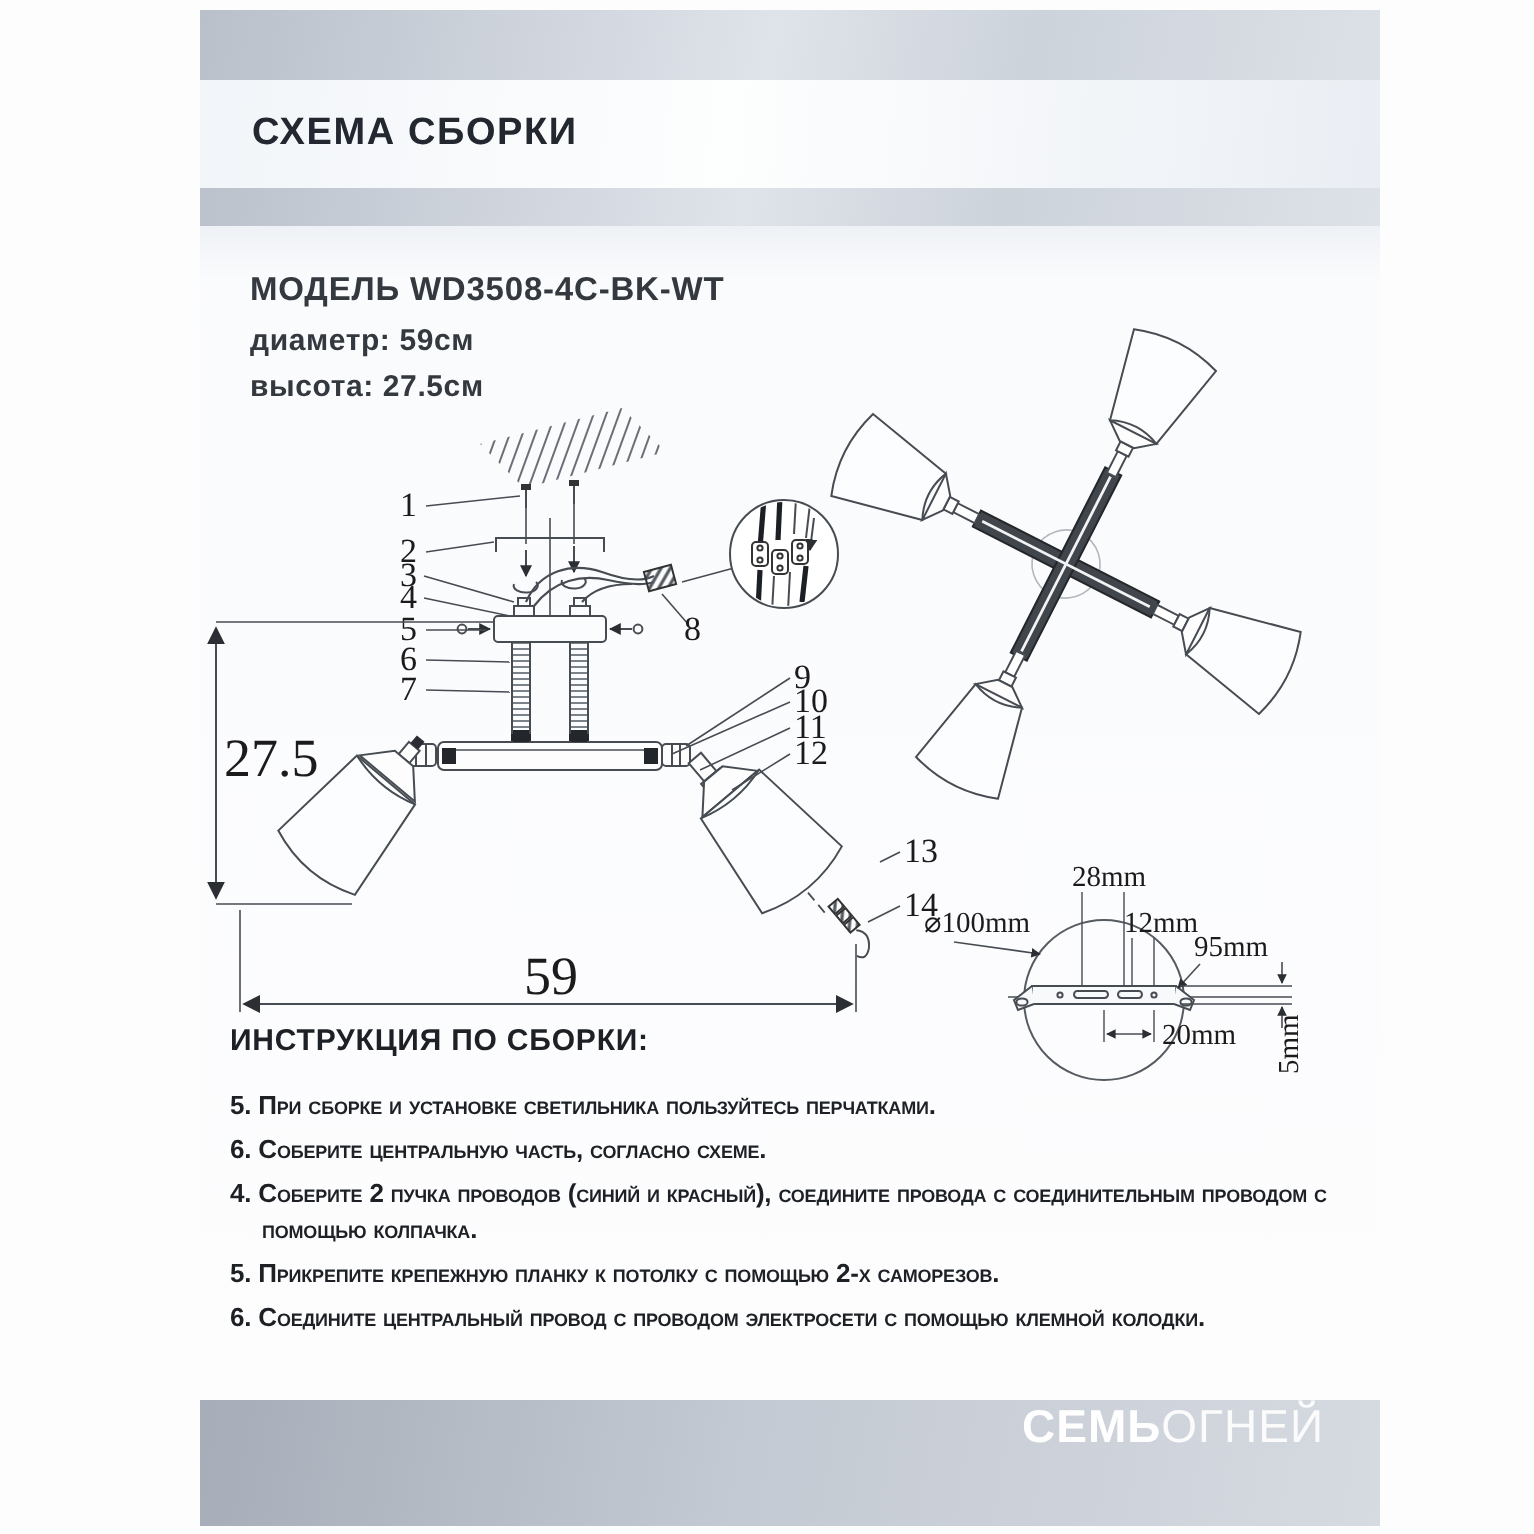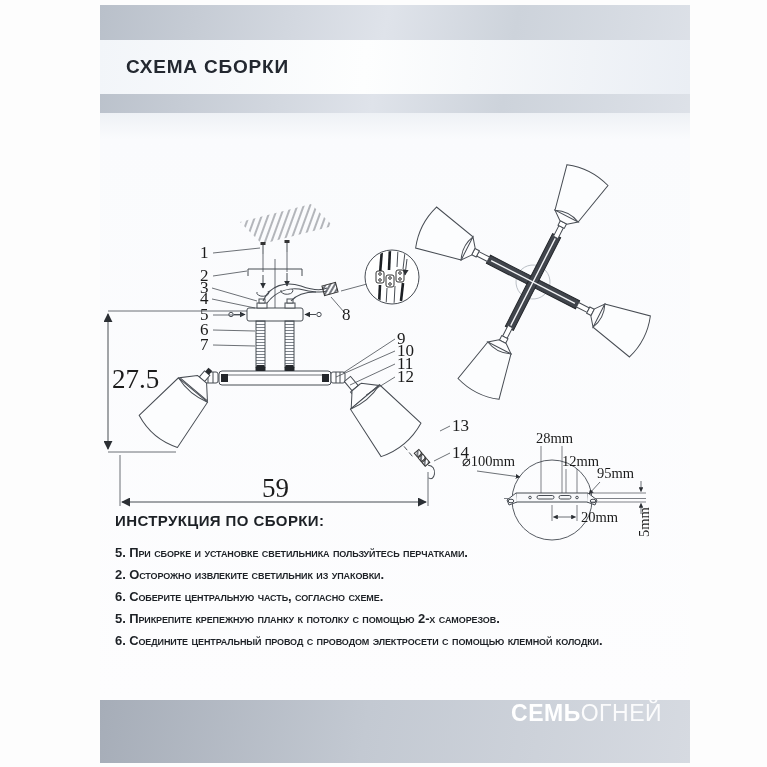--- a/index.html
+++ b/index.html
@@ -36,20 +36,25 @@
   <div class="card">
     <div class="header-strip">
       <span class="title">СХЕМА СБОРКИ</span>
     </div>
     <div class="content-panel"></div>
     <div class="footer-bar">
       <span class="brand"><span class="b">СЕМЬ</span><span class="l">ОГНЕЙ</span></span>
     </div>
   </div>
 
+  <div class="model-block">
+    <div class="model">МОДЕЛЬ WD3508-4C-BK-WT</div>
+    <div class="spec">диаметр: 59см</div>
+    <div class="spec">высота: 27.5см</div>
+  </div>
 
   <svg class="drawing" viewBox="0 0 590 420">
     <defs>
       <pattern id="hatch" width="6" height="6" patternUnits="userSpaceOnUse" patternTransform="rotate(20)">
         <line x1="3" y1="0" x2="3" y2="6" stroke="#6b7077" stroke-width="1"></line>
       </pattern>
       <pattern id="hatchD" width="4" height="4" patternUnits="userSpaceOnUse" patternTransform="rotate(45)">
         <line x1="2" y1="0" x2="2" y2="4" stroke="#54585f" stroke-width="1.6"></line>
       </pattern>
       <pattern id="thread" width="4" height="3" patternUnits="userSpaceOnUse">
@@ -305,18 +310,18 @@
           <text x="481" y="397">20mm</text>
           <text transform="translate(549,412) rotate(-90)">5mm</text>
         </g>
       </g>
     </g>
   </svg>
 
   <div class="instructions">
     <div class="ititle">ИНСТРУКЦИЯ ПО СБОРКИ:</div>
     <div class="instr">5. При сборке и установке светильника пользуйтесь перчатками.</div>
-    <div class="instr">2. Осторожно извлеките светильник из упаковки.</div>
     <div class="instr">6. Соберите центральную часть, согласно схеме.</div>
+    <div class="instr">4. Соберите 2 пучка проводов (синий и красный), соедините провода с соединительным проводом с помощью колпачка.</div>
     <div class="instr">5. Прикрепите крепежную планку к потолку с помощью 2-х саморезов.</div>
     <div class="instr">6. Соедините центральный провод с проводом электросети с помощью клемной колодки.</div>
   </div>
 </div>
 
 </body></html>

